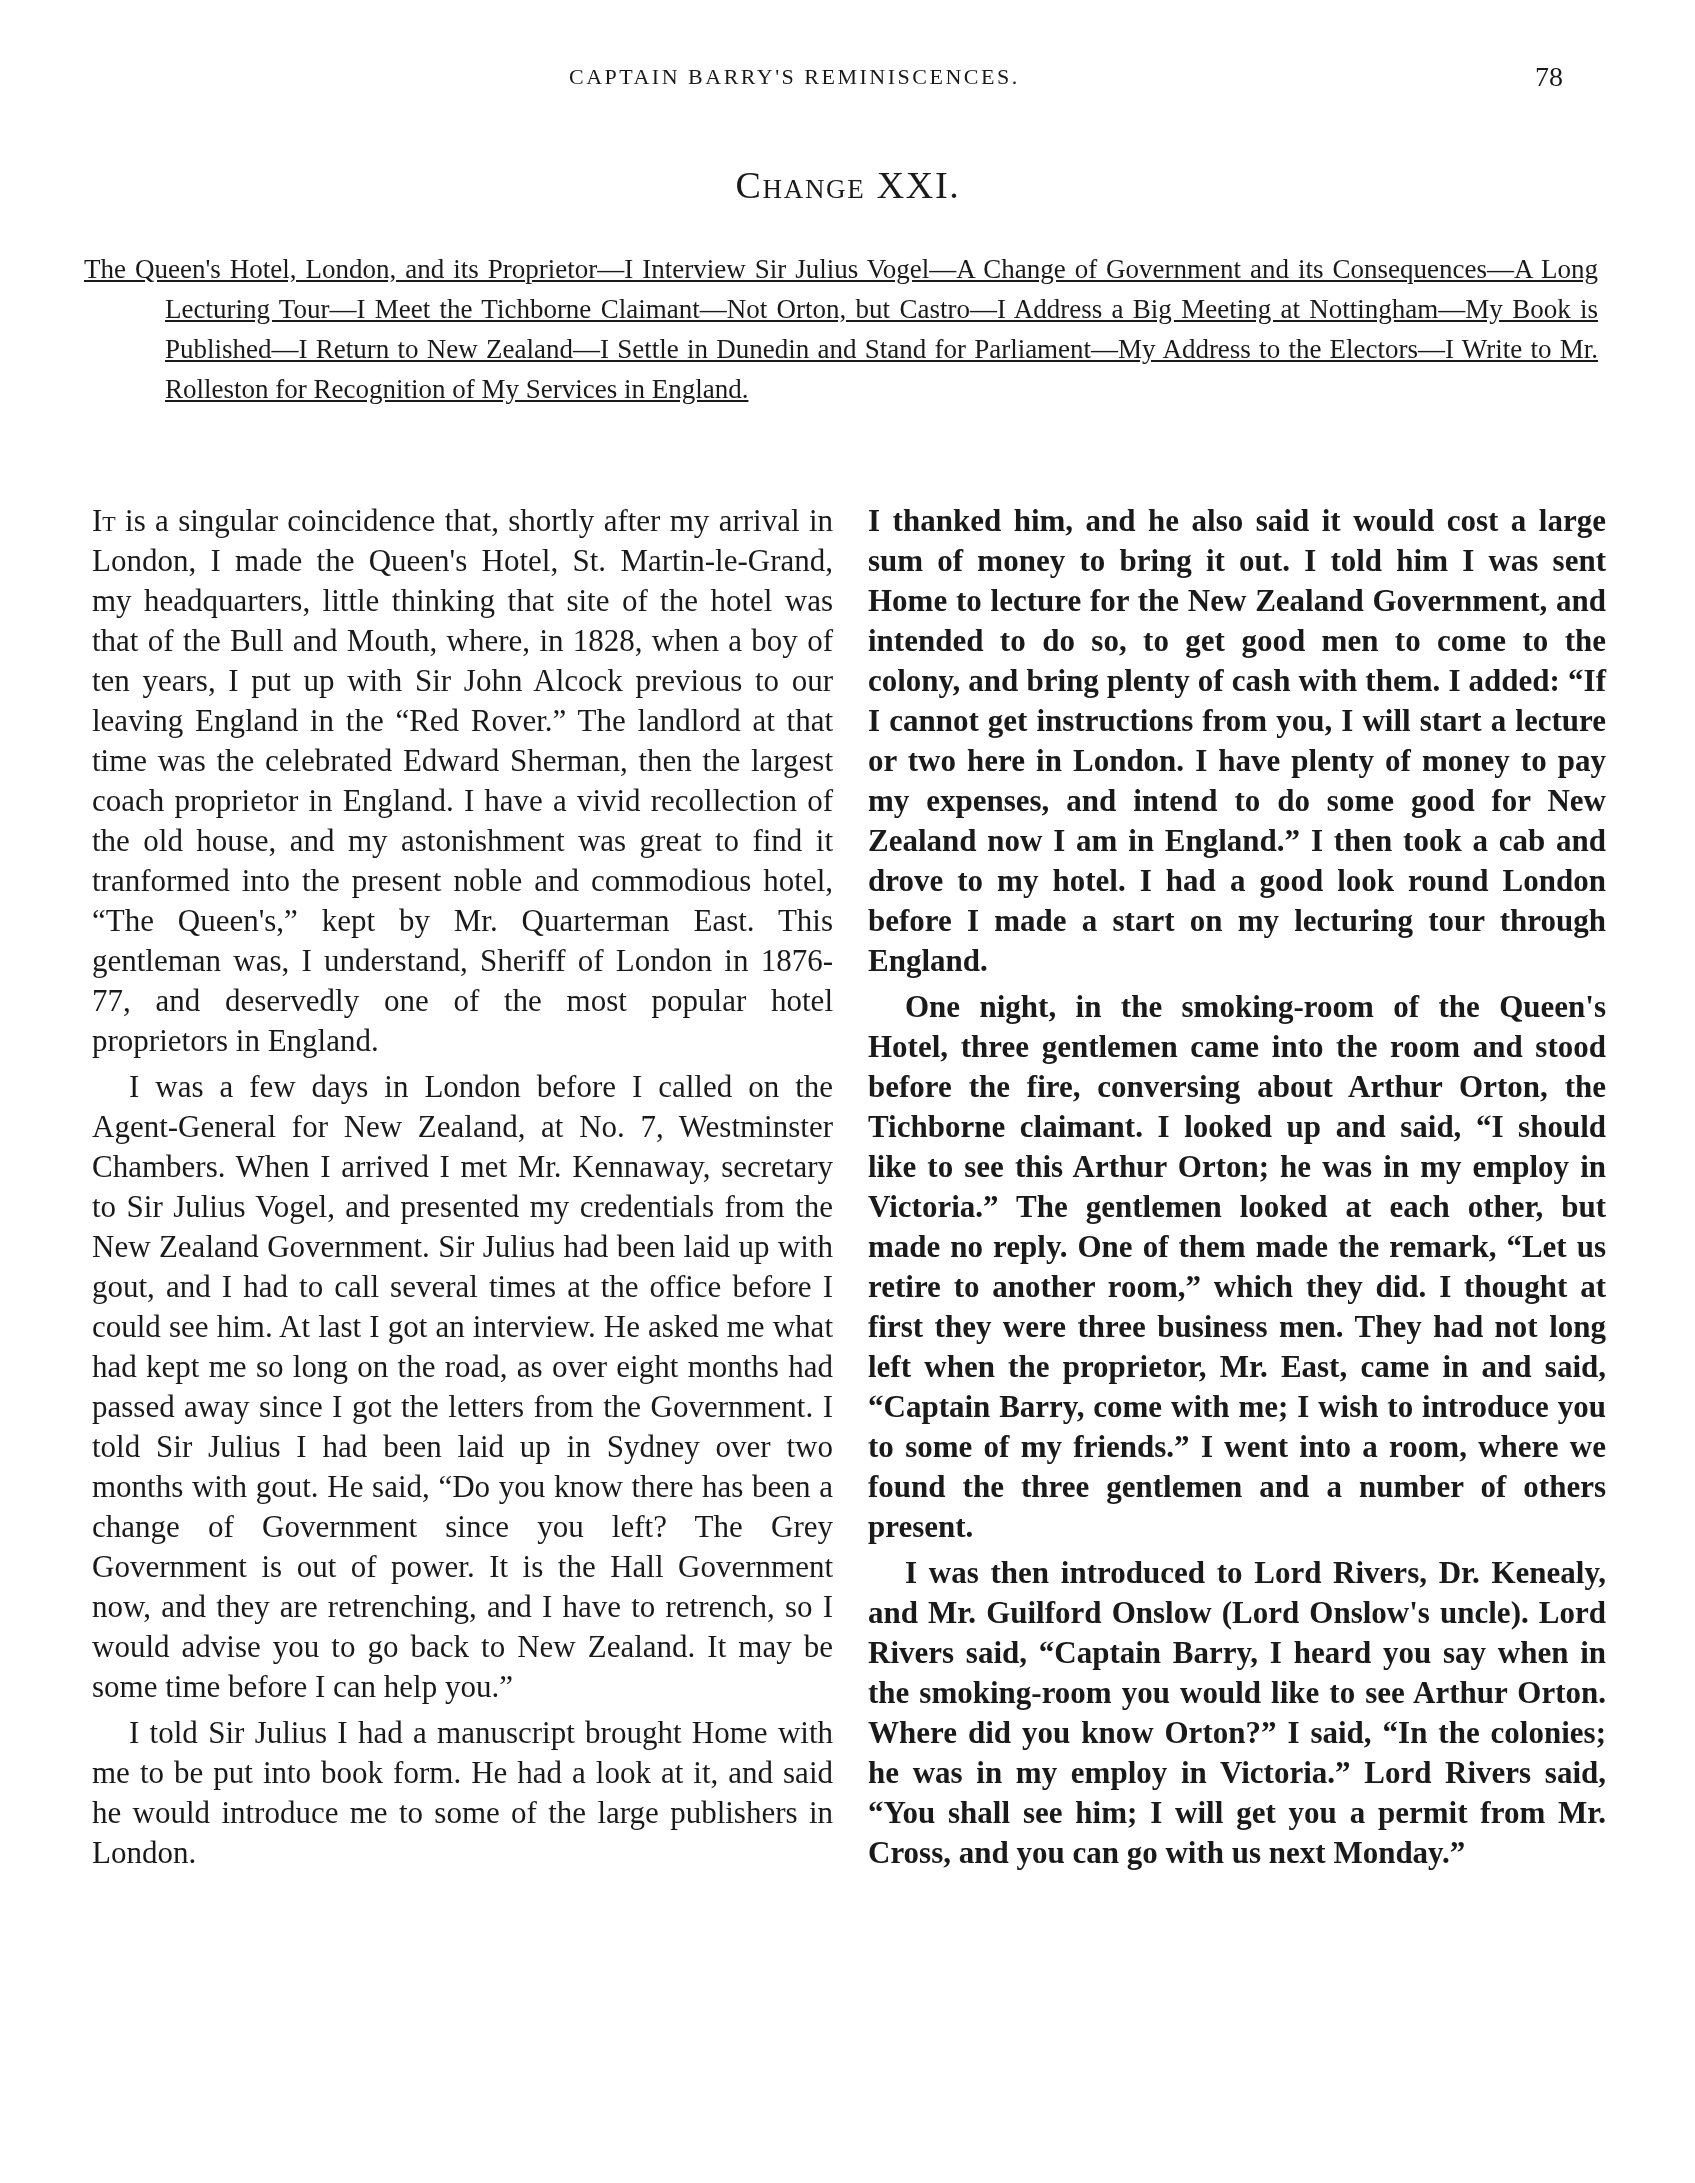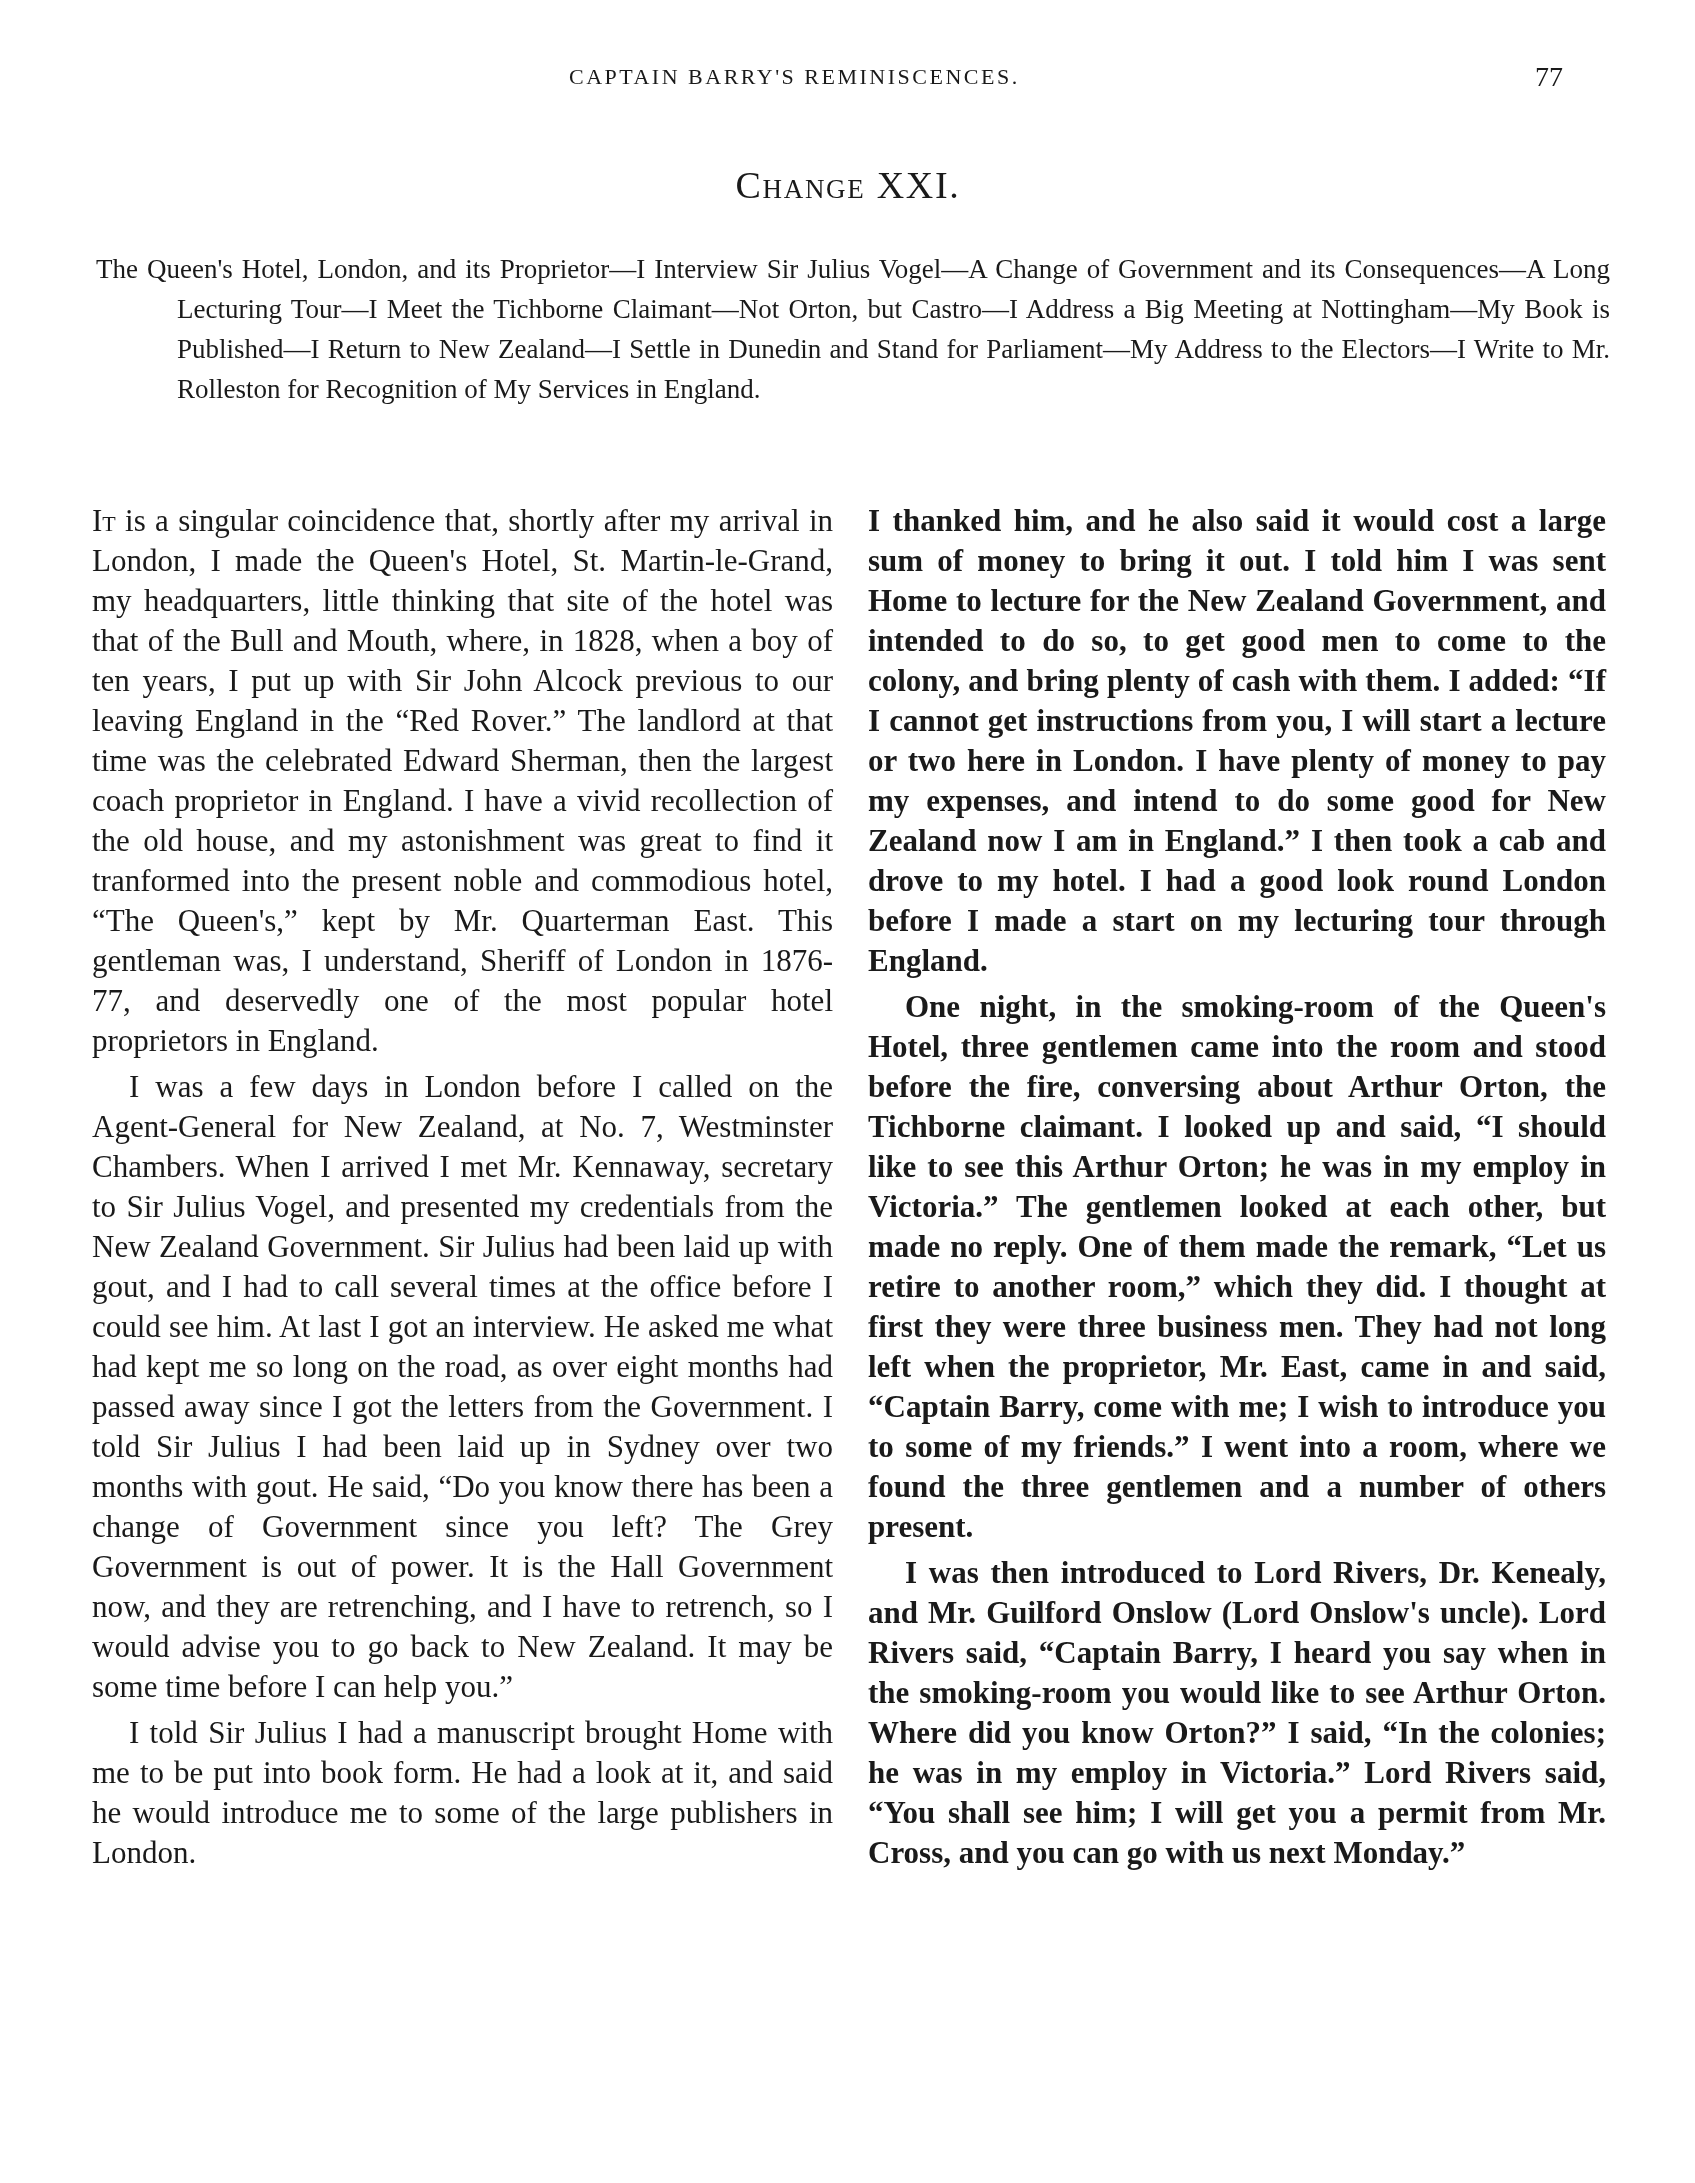--- a/index.html
+++ b/index.html
@@ -4,38 +4,38 @@
 <style>
   html, body { margin: 0; padding: 0; background: #ffffff; }
   body { width: 1696px; height: 2183px; position: relative; overflow: hidden;
          font-family: "Liberation Serif", "DejaVu Serif", serif; color: #1a1a1a; }
   .running-head { position: absolute; top: 64px; left: 0; width: 1479px; height: 41px; }
   .running-title { position: absolute; left: 569px; top: 0; font-size: 22px; letter-spacing: 2.5px;
                    font-family: "Liberation Serif", serif; }
   .page-number { position: absolute; left: 1535px; top: -3.3px; font-size: 28px; }
   .chapter-title { position: absolute; top: 163px; left: 0; width: 1696px; text-align: center;
                    font-size: 38px; letter-spacing: 1.7px; font-variant: small-caps; }
-  .summary { position: absolute; top: 249px; left: 96px; width: 1514px;
+  .summary { position: absolute; top: 249px; left: 84px; width: 1514px;
              font-size: 27px; line-height: 40px; text-align: justify;
-             text-indent: 0; padding-left: 81px; box-sizing: border-box; }
+             text-indent: 0; padding-left: 81px; box-sizing: border-box; text-decoration: underline; }
   .summary-inner { text-indent: -81px; }
   .column { position: absolute; top: 470px; font-size: 31px; line-height: 40px; text-align: justify;
             hyphens: none; margin-top: 31px; }
   .col-left { left: 92px; width: 741px; }
   .col-right { left: 868px; width: 738px; font-weight: bold; }
   .para { margin: 0 0 5.8px 0; text-indent: 37px; }
   .para.noindent { text-indent: 0; }
   .dropcap-first { font-variant: small-caps; }
 </style>
 </head>
 <body>
 
 <div class="running-head">
   <span class="running-title">CAPTAIN BARRY'S REMINISCENCES.</span>
-  <span class="page-number">77</span>
+  <span class="page-number">78</span>
 </div>
 
 <h1 class="chapter-title" style="margin:0;font-weight:normal;">Change XXI.</h1>
 
 <div class="summary">
   <div class="summary-inner">The Queen's Hotel, London, and its Proprietor—I Interview Sir Julius Vogel—A Change of Government and its Consequences—A Long Lecturing Tour—I Meet the Tichborne Claimant—Not Orton, but Castro—I Address a Big Meeting at Nottingham—My Book is Published—I Return to New Zealand—I Settle in Dunedin and Stand for Parliament—My Address to the Electors—I Write to Mr. Rolleston for Recognition of My Services in England.</div>
 </div>
 
 <div class="column col-left">
   <p class="para noindent"><span class="dropcap-first">It</span><span> is a singular coincidence that, shortly after my arrival in London, I made the Queen's Hotel, St. Martin-le-Grand, my headquarters, little thinking that site of the hotel was that of the Bull and Mouth, where, in 1828, when a boy of ten years, I put up with Sir John Alcock previous to our leaving England in the “Red Rover.” The landlord at that time was the celebrated Edward Sherman, then the largest coach proprietor in England. I have a vivid recollection of the old house, and my astonishment was great to find it tranformed into the present noble and commodious hotel, “The Queen's,” kept by Mr. Quarterman East. This gentleman was, I understand, Sheriff of London in 1876-77, and deservedly one of the most popular hotel proprietors in England.</span></p>

